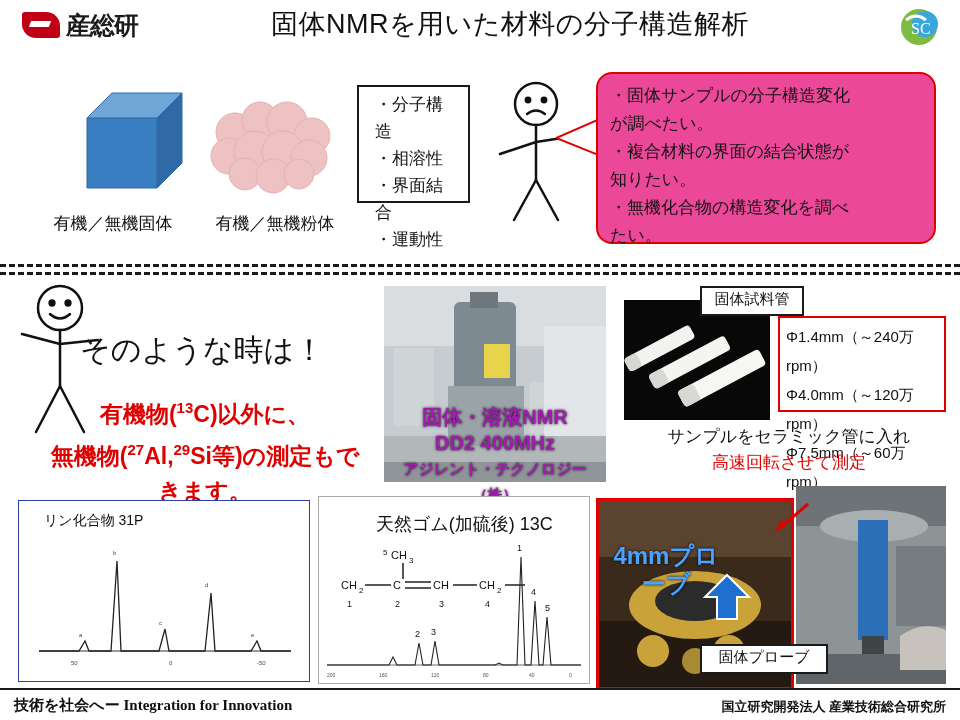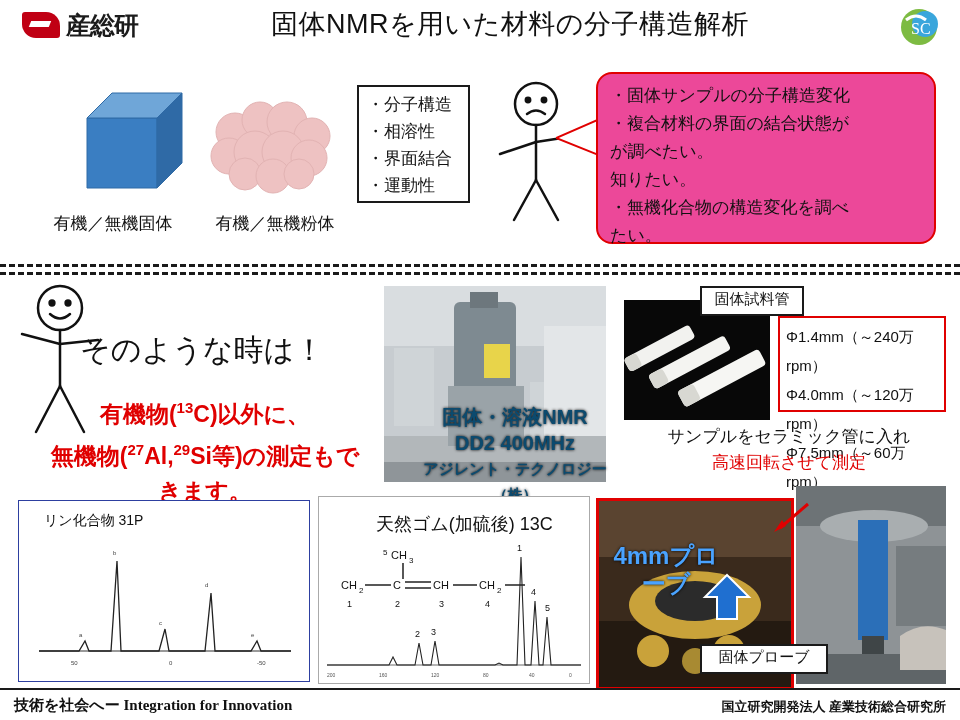--- a/index.html
+++ b/index.html
@@ -62,21 +62,21 @@
   }
   #powder-label{
     left:190px;top:212px;width:170px;text-align:center;
     font-size:17px;color:#111;
   }
 
   
   #prop-box{
     left:357px;top:85px;width:113px;height:118px;
     border:2px solid #1a1a1a;background:#fff;
-    padding:4px 8px;box-sizing:border-box;
+    padding:4px 16px;box-sizing:border-box;
     font-size:17px;line-height:27px;color:#111;
   }
 
   
   #figure-top{left:480px;top:80px;width:120px;height:145px;}
 
   
   #callout{
     left:596px;top:72px;width:340px;height:172px;
     border:2px solid #e00000;border-radius:16px;background:#ec4899;
@@ -97,23 +97,22 @@
   }
   #red-text sup{font-size:15px;}
 
   
   #nmr-photo{
     left:384px;top:286px;width:222px;height:196px;
     overflow:hidden;background:#b9c0c4;
   }
   #nmr-caption{
     left:384px;top:404px;width:222px;text-align:center;
-    font-size:20px;color:#0c4a6e;font-weight:bold;line-height:26px;
+    font-size:20px;color:#a21caf;font-weight:bold;line-height:26px;
     text-shadow:0 0 3px #000;
-    padding-left:20px;
   }
   #nmr-caption .small{font-size:15px;}
 
   
   #tube-photo{
     left:624px;top:300px;width:146px;height:120px;
     background:#0a0a0a;overflow:hidden;
   }
   #tube-title{
     left:700px;top:286px;width:100px;height:26px;
@@ -230,22 +229,22 @@
     <line x1="56" y1="100" x2="78" y2="140"></line>
   </g>
 </svg>
 
 <svg class="abs" id="callout-tail" viewBox="0 0 60 54">
   <polygon points="60,2 0,28 60,52" fill="#ffffff" stroke="#e00000" stroke-width="2"></polygon>
   <rect x="52" y="4" width="10" height="46" fill="#ffffff"></rect>
 </svg>
 <div class="abs" id="callout">
   <div>・固体サンプルの分子構造変化</div>
+  <div>が調べたい。</div>
   <div>・複合材料の界面の結合状態が</div>
-  <div>が調べたい。</div>
   <div>知りたい。</div>
   <div>・無機化合物の構造変化を調べ</div>
   <div>たい。</div>
 </div>
 
 <div class="abs" id="divider"></div>
 <div class="abs" id="divider2"></div>
 
 <svg class="abs" id="figure-bottom" viewBox="0 0 120 155">
   <g stroke="#111" stroke-width="2.5" fill="none" stroke-linecap="round">

